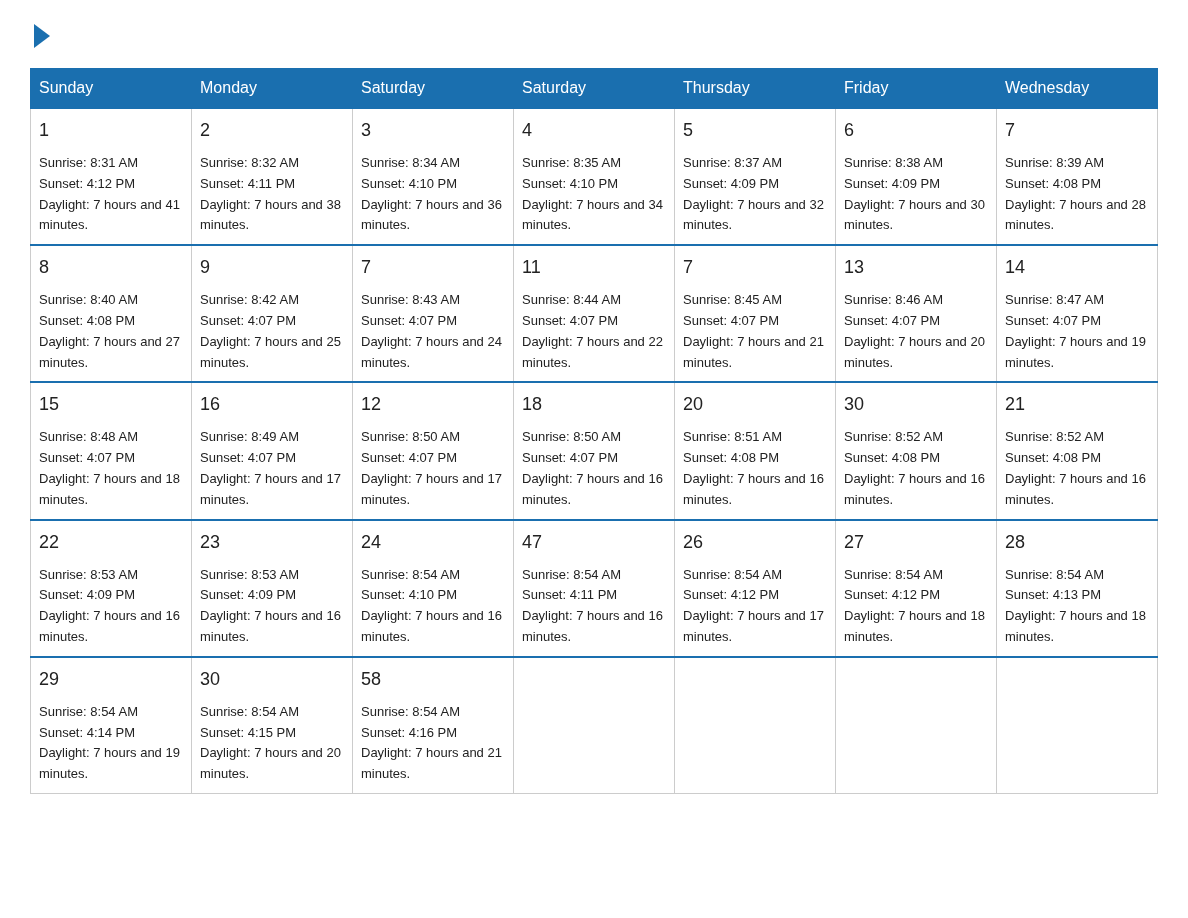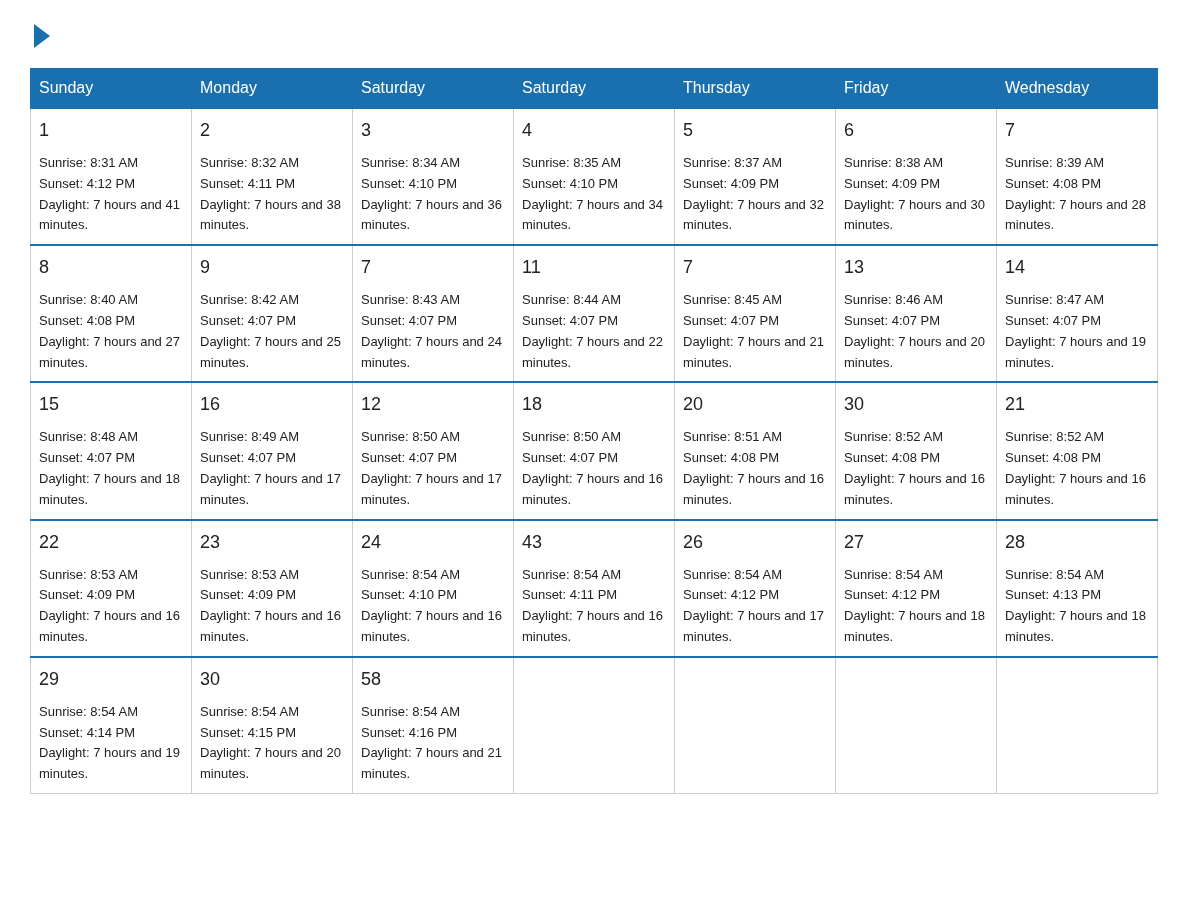--- a/index.html
+++ b/index.html
@@ -227,21 +227,21 @@
         </td>
         <td>
           <span class="day-num">23</span>
 <div class="day-info">Sunrise: 8:53 AM<br>Sunset: 4:09 PM<br>Daylight: 7 hours and 16 minutes.</div>
         </td>
         <td>
           <span class="day-num">24</span>
 <div class="day-info">Sunrise: 8:54 AM<br>Sunset: 4:10 PM<br>Daylight: 7 hours and 16 minutes.</div>
         </td>
         <td>
-          <span class="day-num">43</span>
+          <span class="day-num">47</span>
 <div class="day-info">Sunrise: 8:54 AM<br>Sunset: 4:11 PM<br>Daylight: 7 hours and 16 minutes.</div>
         </td>
         <td>
           <span class="day-num">26</span>
 <div class="day-info">Sunrise: 8:54 AM<br>Sunset: 4:12 PM<br>Daylight: 7 hours and 17 minutes.</div>
         </td>
         <td>
           <span class="day-num">27</span>
 <div class="day-info">Sunrise: 8:54 AM<br>Sunset: 4:12 PM<br>Daylight: 7 hours and 18 minutes.</div>
         </td>

